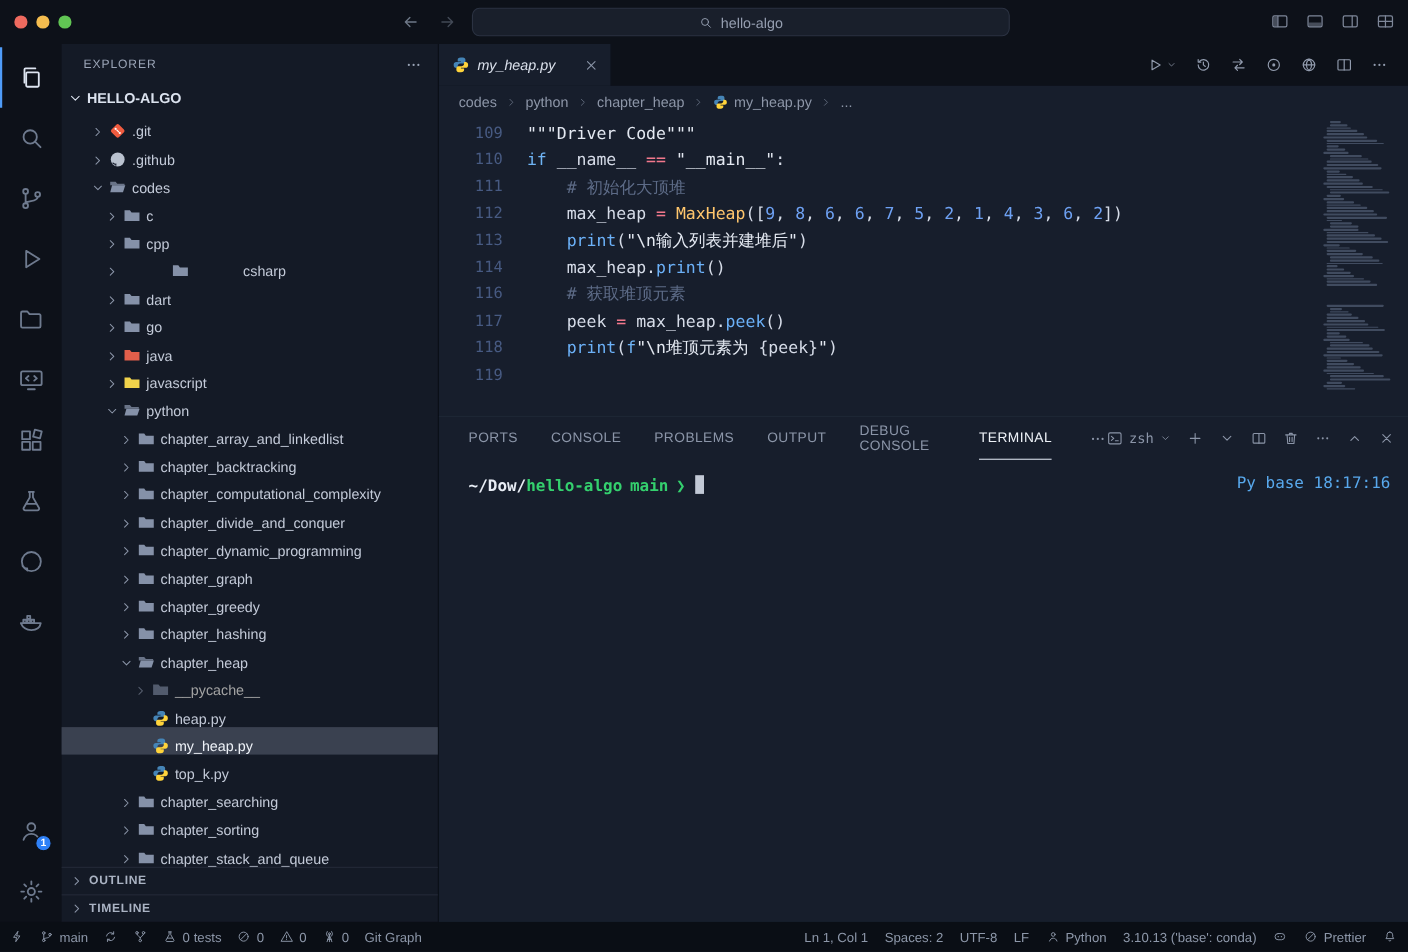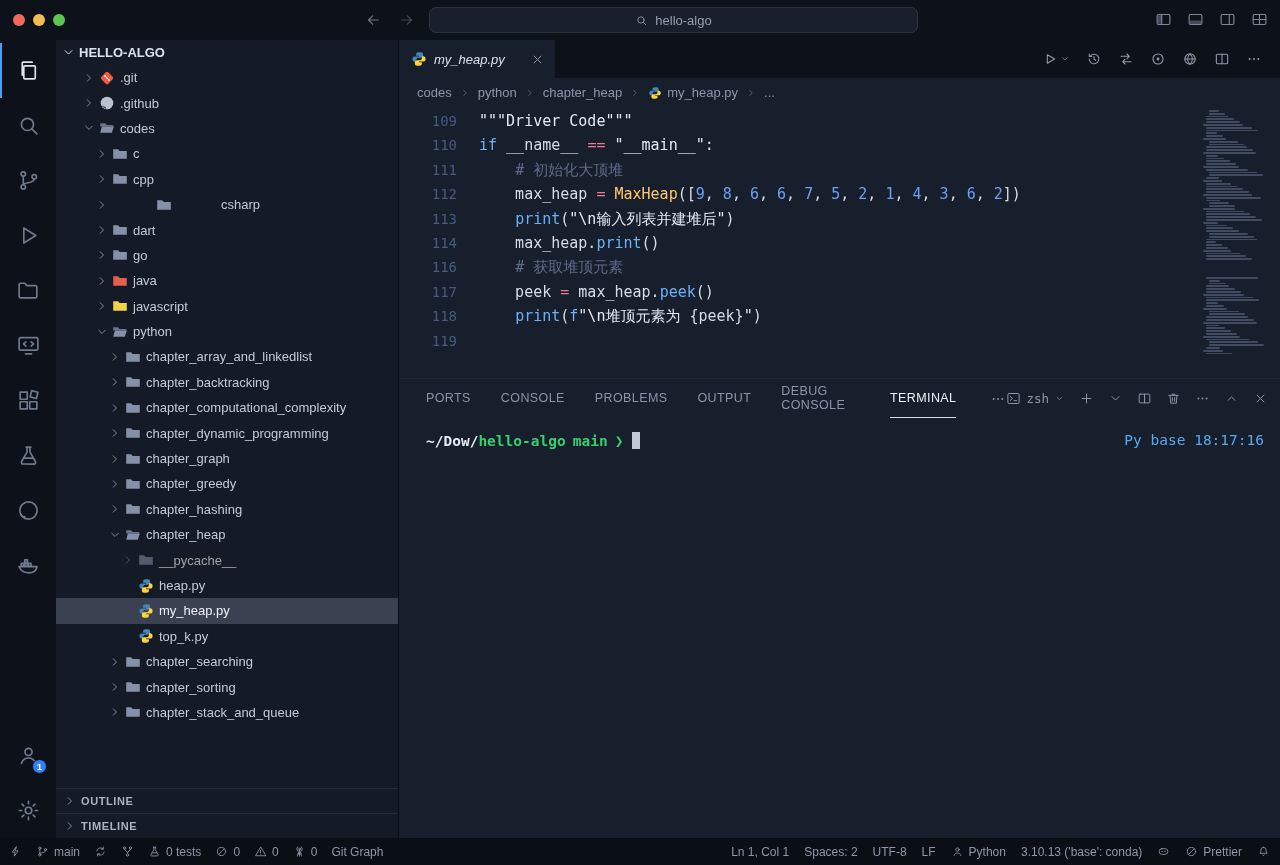--- a/index.html
+++ b/index.html
@@ -24,21 +24,21 @@
 .ab-item{height:55px;display:flex;align-items:center;justify-content:center;color:#6e7a8e;position:relative}
 .ab-item.active{color:#dde4f0;box-shadow:inset 2px 0 0 var(--c-accent)}
 .ab-badge{position:absolute;right:9px;bottom:9px;min-width:15px;height:15px;border-radius:50%;background:var(--c-badge-blue);color:#fff;font-size:9.5px;display:flex;align-items:center;justify-content:center;font-weight:700;border:1.5px solid #0d1119}
 
 
 .sidebar{width:343px;background:#141a26;display:flex;flex-direction:column;border-right:1px solid #0a0e16}
 .sidebar-header{height:37px;flex:none;display:flex;align-items:center;padding:0 14px 0 20px;font-size:11px;letter-spacing:.8px;color:#9aa4b6}
 .sidebar-header .icon{margin-left:auto;color:#9aa4b6}
 .project-row{height:25px;flex:none;display:flex;align-items:center;gap:3px;padding-left:5px;font-size:13px;font-weight:700;color:#dbe2ee}
 .tree{flex:none}
-.tree-row{height:25.4px;display:flex;align-items:center;font-size:13px;color:#c3cad8;white-space:nowrap}
+.tree-row{height:25.4px;display:flex;align-items:flex-end;font-size:13px;color:#c3cad8;white-space:nowrap}
 .tree-row .twisty{width:17px;display:inline-flex;color:#8b95a8;flex:none}
 .tree-row .tree-label{margin-left:5px}
 .tree-row.selected{background:var(--c-selection-bg);color:#eef2f8}
 .tree-row.faded .tree-label{color:#a3a3a3}
 .tree-row.faded .icon{opacity:.55}
 .sidebar-sections{margin-top:auto}
 .side-section{height:25px;border-top:1px solid #232a38;display:flex;align-items:center;gap:4px;padding-left:7px;font-size:11px;font-weight:700;letter-spacing:.6px;color:#aab3c3}
 .side-section .icon{color:#8b95a8}
 
 
@@ -245,20 +245,30 @@
             <svg viewBox="0 0 24 24" fill="none" stroke="currentColor" stroke-width="1.6" stroke-linecap="round" stroke-linejoin="round">
               <circle cx="12" cy="12" r="3.1"></circle>
               <path d="M12 3.2v2.4M12 18.4v2.4M3.2 12h2.4M18.4 12h2.4M5.8 5.8l1.7 1.7M16.5 16.5l1.7 1.7M18.2 5.8l-1.7 1.7M7.5 16.5l-1.7 1.7"></path>
             </svg>
           </span>
         </div>
       </div>
   </div>
 
   <div class="sidebar">
+    <div class="sidebar-header">
+      <span>EXPLORER</span>
+      <span class="icon" style="width:16px;height:16px">
+          <svg viewBox="0 0 24 24" fill="none" stroke="currentColor" stroke-width="1.6" stroke-linecap="round" stroke-linejoin="round">
+            <circle cx="5.5" cy="12" r="1.5" fill="currentColor" stroke="none"></circle>
+            <circle cx="12" cy="12" r="1.5" fill="currentColor" stroke="none"></circle>
+            <circle cx="18.5" cy="12" r="1.5" fill="currentColor" stroke="none"></circle>
+          </svg>
+        </span>
+    </div>
     <div class="project-row">
       <span class="icon" style="width:15px;height:15px">
           <svg viewBox="0 0 24 24" fill="none" stroke="currentColor" stroke-width="1.6" stroke-linecap="round" stroke-linejoin="round">
             <path d="M6.5 9l5.5 5.5L17.5 9"></path>
           </svg>
         </span>
       <span>HELLO-ALGO</span>
     </div>
     <div class="tree">
         <div class="tree-row" style="padding-left: 26px;">
@@ -469,20 +479,35 @@
                 <path d="M9 6.5l5.5 5.5L9 17.5"></path>
               </svg>
             </span>
           </span>
           <span class="icon" style="height: 16px; width: 16px; color: rgb(133, 145, 168);">
             <svg viewBox="0 0 16 16" fill="none">
               <path fill="currentColor" d="M1.2 3.2h4.9l1.5 1.9h7.2v7.7H1.2z"></path>
             </svg>
           </span>
           <span class="tree-label">chapter_computational_complexity</span>
+        </div>
+        <div class="tree-row" style="padding-left: 52px;">
+          <span class="twisty">
+            <span class="icon" style="height: 14px; width: 14px;">
+              <svg viewBox="0 0 24 24" fill="none" stroke="currentColor" stroke-width="1.6" stroke-linecap="round" stroke-linejoin="round">
+                <path d="M9 6.5l5.5 5.5L9 17.5"></path>
+              </svg>
+            </span>
+          </span>
+          <span class="icon" style="height: 16px; width: 16px; color: rgb(133, 145, 168);">
+            <svg viewBox="0 0 16 16" fill="none">
+              <path fill="currentColor" d="M1.2 3.2h4.9l1.5 1.9h7.2v7.7H1.2z"></path>
+            </svg>
+          </span>
+          <span class="tree-label">chapter_divide_and_conquer</span>
         </div>
         <div class="tree-row" style="padding-left: 52px;">
           <span class="twisty">
             <span class="icon" style="height: 14px; width: 14px;">
               <svg viewBox="0 0 24 24" fill="none" stroke="currentColor" stroke-width="1.6" stroke-linecap="round" stroke-linejoin="round">
                 <path d="M9 6.5l5.5 5.5L9 17.5"></path>
               </svg>
             </span>
           </span>
           <span class="icon" style="height: 16px; width: 16px; color: rgb(133, 145, 168);">

